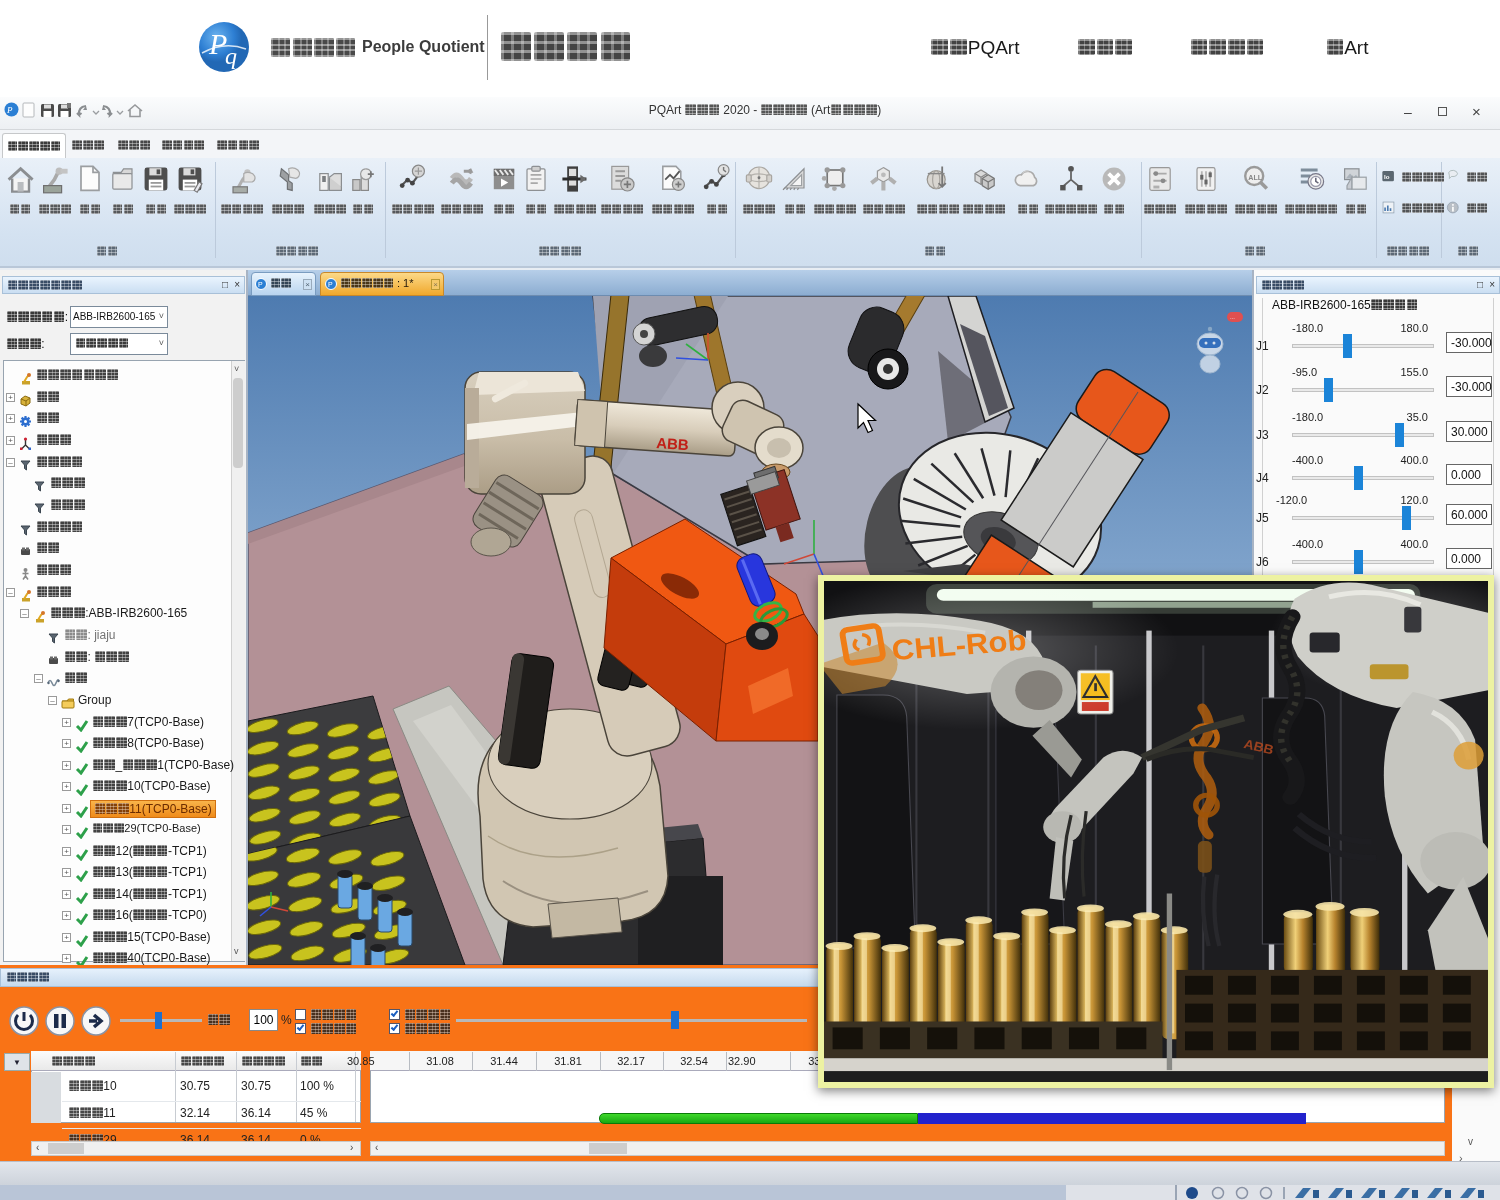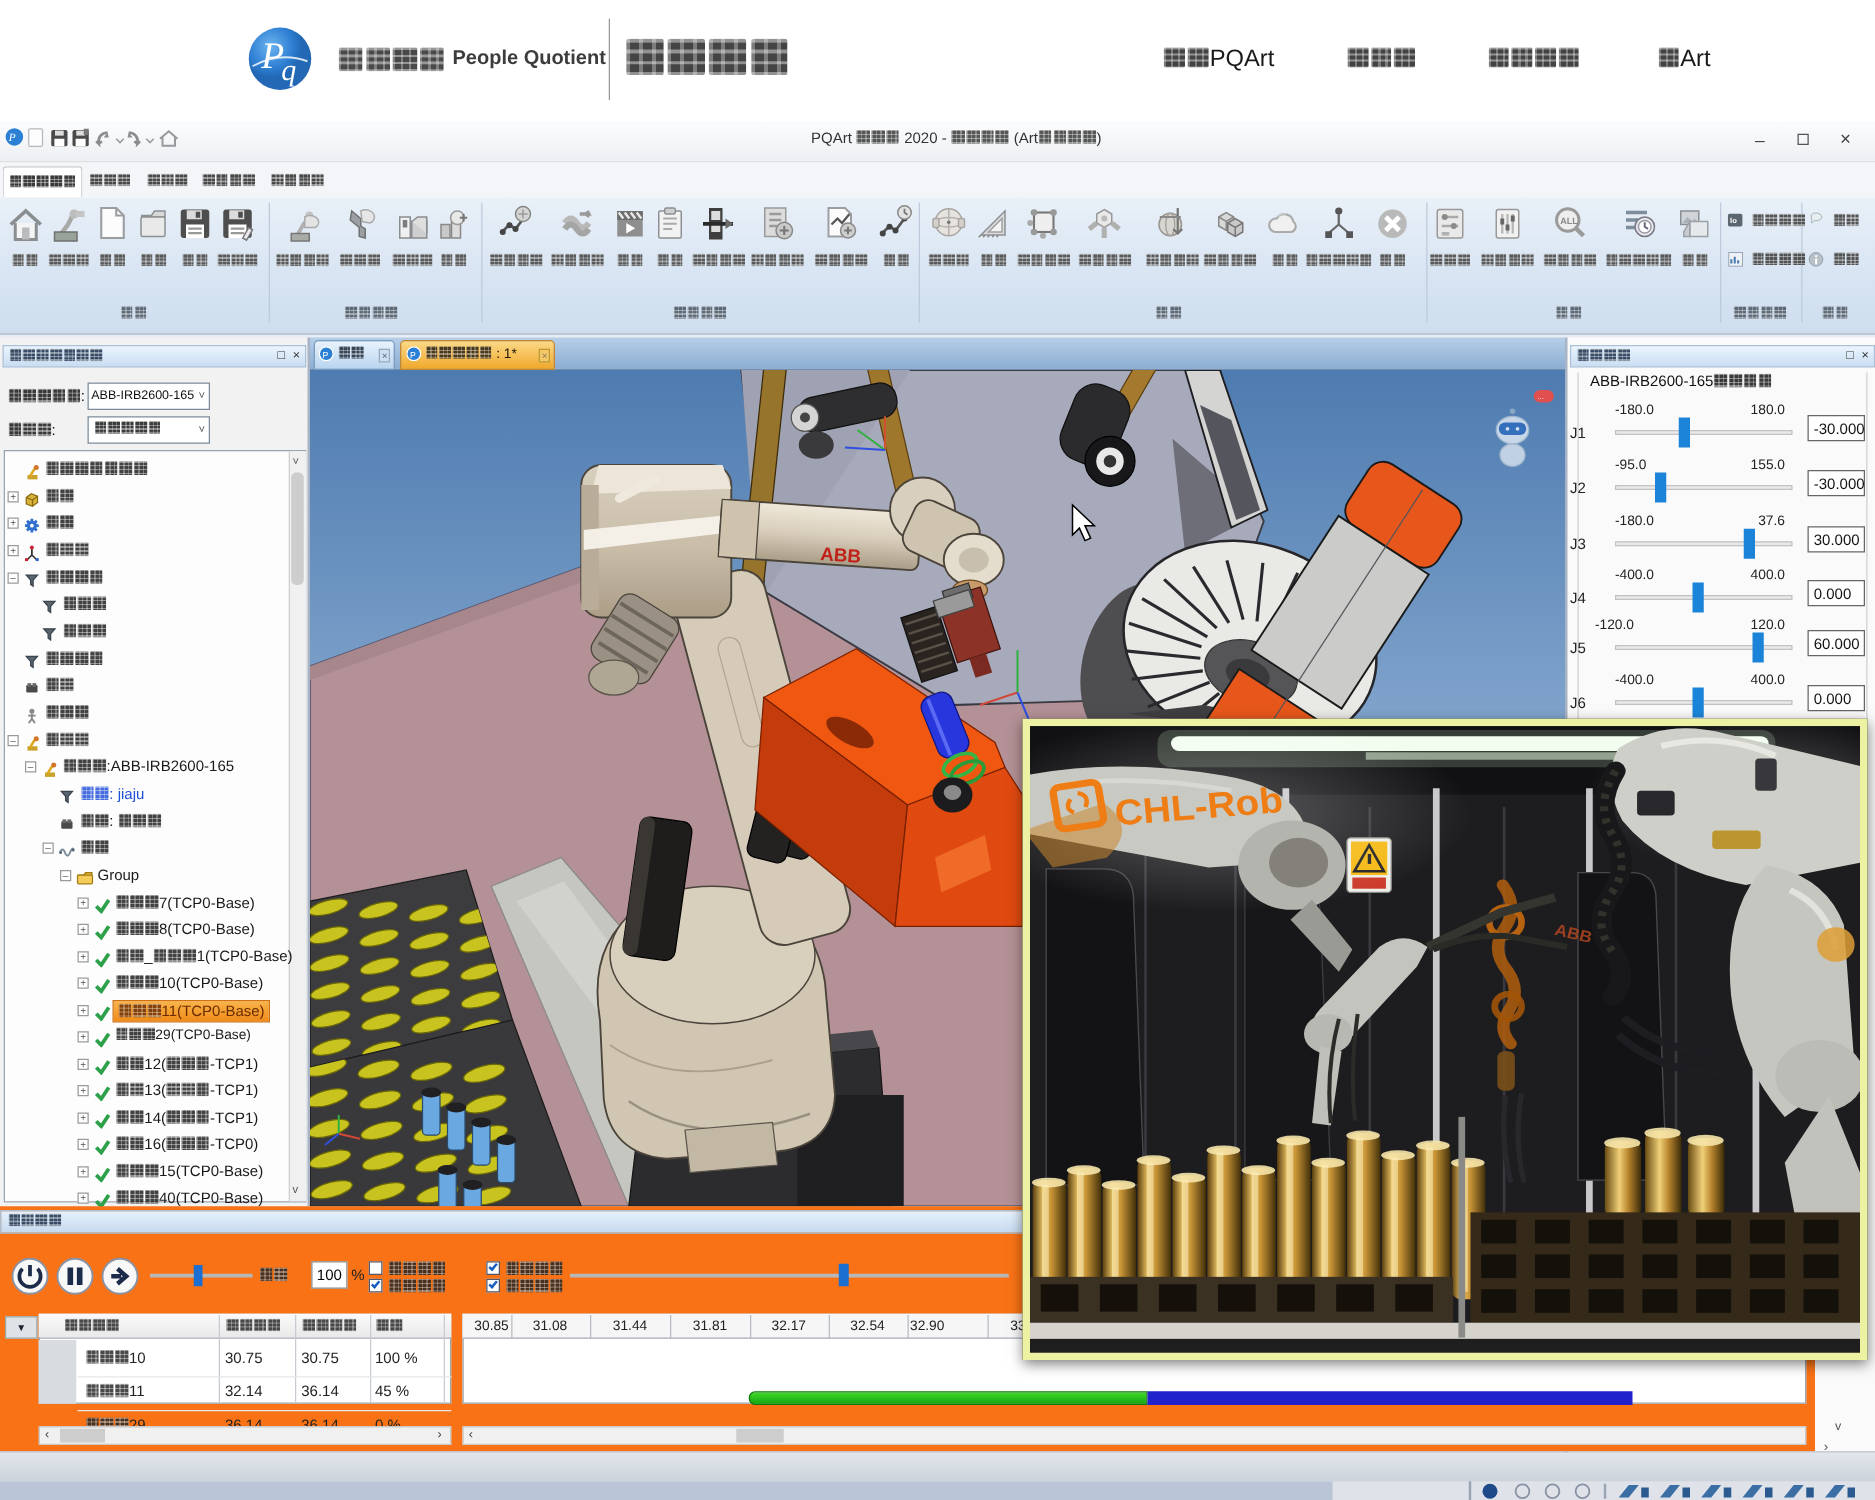--- a/index.html
+++ b/index.html
@@ -519,21 +519,21 @@
 <div class="abs" style="left:20px;top:339px;width:9px;height:9px;border:1px solid #9a9a9a;background:#fff;font-size:8px;line-height:7px;text-align:center;color:#555">–</div>
     <div class="abs" style="left:33px;top:337px"><svg class="ic" width="13" height="13">
         <rect x="3" y="9" width="8" height="3.5" fill="#caa22a"></rect>
         <path d="M5 10 l3 -5 2 -2" stroke="#e0a820" stroke-width="2" fill="none"></path>
         <circle cx="10" cy="3" r="2" fill="#d4762a"></circle>
       </svg></div>
     <div class="abs" style="left:50px;top:336px;font-size:12px;color:#1a1a1a"><i class="cj"></i><i class="cj"></i><i class="cj"></i>:ABB-IRB2600-165</div>
 <div class="abs" style="left:47px;top:359px"><svg class="ic" width="13" height="13">
         <path d="M2 2 h9 l-3.5 4 v5 l-2 -1.5 v-3.5 z" fill="#5a6570" stroke="#3a454f"></path>
       </svg></div>
-    <div class="abs" style="left:64px;top:358px;font-size:12px;color:#1d4ed8"><i class="cj"></i><i class="cj"></i>: jiaju</div>
+    <div class="abs" style="left:64px;top:358px;font-size:12px;color:#737373"><i class="cj"></i><i class="cj"></i>: jiaju</div>
 <div class="abs" style="left:47px;top:381px"><svg class="ic" width="13" height="13">
         <rect x="2" y="4" width="9" height="6" rx="1" fill="#4a4a4a"></rect>
         <rect x="3" y="2.5" width="3" height="3" fill="#6a6a6a"></rect>
         <rect x="7" y="2.5" width="3" height="3" fill="#6a6a6a"></rect>
       </svg></div>
     <div class="abs" style="left:64px;top:380px;font-size:12px;color:#1a1a1a"><i class="cj"></i><i class="cj"></i>: <i class="cj"></i><i class="cj"></i><i class="cj"></i></div>
 <div class="abs" style="left:34px;top:404px;width:9px;height:9px;border:1px solid #9a9a9a;background:#fff;font-size:8px;line-height:7px;text-align:center;color:#555">–</div>
     <div class="abs" style="left:47px;top:402px"><svg class="ic" width="13" height="13">
         <path d="M1 8 q2 -5 4 0 t4 0 t3 -2" stroke="#7a8a98" stroke-width="1.6" fill="none"></path>
         <circle cx="1.5" cy="8" r="1.2" fill="#567"></circle>
@@ -890,21 +890,21 @@
 <div class="abs" style="left:38px;top:74px;width:142px;height:4px;background:#e9e9e9;border:1px solid #c2c2c2"></div>
 <div class="abs" style="left:89px;top:64px;width:9px;height:24px;background:#1b84d8"></div>
 <div class="abs" style="left:192px;top:62px;width:46px;height:21px;background:#fff;border:1px solid #666;font-size:12px;padding:3px 0 0 4px;color:#111">-30.000</div>
 <div class="abs" style="left:38px;top:96px;width:80px;font-size:11px;color:#222">-95.0</div>
 <div class="abs" style="left:100px;top:96px;width:74px;font-size:11px;color:#222;text-align:right">155.0</div>
 <div class="abs" style="left:2px;top:113px;font-size:12px;color:#222">J2</div>
 <div class="abs" style="left:38px;top:118px;width:142px;height:4px;background:#e9e9e9;border:1px solid #c2c2c2"></div>
 <div class="abs" style="left:70px;top:108px;width:9px;height:24px;background:#1b84d8"></div>
 <div class="abs" style="left:192px;top:106px;width:46px;height:21px;background:#fff;border:1px solid #666;font-size:12px;padding:3px 0 0 4px;color:#111">-30.000</div>
 <div class="abs" style="left:38px;top:141px;width:80px;font-size:11px;color:#222">-180.0</div>
-<div class="abs" style="left:100px;top:141px;width:74px;font-size:11px;color:#222;text-align:right">37.6</div>
+<div class="abs" style="left:100px;top:141px;width:74px;font-size:11px;color:#222;text-align:right">35.0</div>
 <div class="abs" style="left:2px;top:158px;font-size:12px;color:#222">J3</div>
 <div class="abs" style="left:38px;top:163px;width:142px;height:4px;background:#e9e9e9;border:1px solid #c2c2c2"></div>
 <div class="abs" style="left:141px;top:153px;width:9px;height:24px;background:#1b84d8"></div>
 <div class="abs" style="left:192px;top:151px;width:46px;height:21px;background:#fff;border:1px solid #666;font-size:12px;padding:3px 0 0 4px;color:#111">30.000</div>
 <div class="abs" style="left:38px;top:184px;width:80px;font-size:11px;color:#222">-400.0</div>
 <div class="abs" style="left:100px;top:184px;width:74px;font-size:11px;color:#222;text-align:right">400.0</div>
 <div class="abs" style="left:2px;top:201px;font-size:12px;color:#222">J4</div>
 <div class="abs" style="left:38px;top:206px;width:142px;height:4px;background:#e9e9e9;border:1px solid #c2c2c2"></div>
 <div class="abs" style="left:100px;top:196px;width:9px;height:24px;background:#1b84d8"></div>
 <div class="abs" style="left:192px;top:194px;width:46px;height:21px;background:#fff;border:1px solid #666;font-size:12px;padding:3px 0 0 4px;color:#111">0.000</div>
@@ -973,21 +973,21 @@
 <div class="abs" style="left:241px;top:141px;font-size:12px;color:#222">36.14</div>
 <div class="abs" style="left:300px;top:141px;font-size:12px;color:#222">45 %</div>
 <div class="abs" style="left:62px;top:163px;width:299px;height:1px;background:#e4e8ec"></div>
 <div class="abs" style="left:68px;top:168px;font-size:12px;color:#222"><i class="cj"></i><i class="cj"></i><i class="cj"></i>29</div>
 <div class="abs" style="left:180px;top:168px;font-size:12px;color:#222">36.14</div>
 <div class="abs" style="left:241px;top:168px;font-size:12px;color:#222">36.14</div>
 <div class="abs" style="left:300px;top:168px;font-size:12px;color:#222">0 %</div>
 <div class="abs" style="left:62px;top:190px;width:299px;height:1px;background:#e4e8ec"></div>
 <div class="abs" style="left:370px;top:86px;width:1075px;height:72px;background:#fff;border:1px solid #9aa5b0"></div>
 <div class="abs" style="left:370px;top:86px;width:1075px;height:20px;background:#f6f6f6;border-bottom:1px solid #aab"></div>
-<div class="abs" style="left:377px;top:90px;width:60px;margin-left:-30px;text-align:right;font-size:11px;color:#222">30.85</div>
+<div class="abs" style="left:377px;top:90px;width:60px;margin-left:-30px;text-align:left;font-size:11px;color:#222">30.85</div>
 <div class="abs" style="left:440px;top:90px;width:60px;margin-left:-30px;text-align:center;font-size:11px;color:#222">31.08</div>
 <div class="abs" style="left:504px;top:90px;width:60px;margin-left:-30px;text-align:center;font-size:11px;color:#222">31.44</div>
 <div class="abs" style="left:568px;top:90px;width:60px;margin-left:-30px;text-align:center;font-size:11px;color:#222">31.81</div>
 <div class="abs" style="left:631px;top:90px;width:60px;margin-left:-30px;text-align:center;font-size:11px;color:#222">32.17</div>
 <div class="abs" style="left:694px;top:90px;width:60px;margin-left:-30px;text-align:center;font-size:11px;color:#222">32.54</div>
 <div class="abs" style="left:758px;top:90px;width:60px;margin-left:-30px;text-align:left;font-size:11px;color:#222">32.90</div>
 <div class="abs" style="left:822px;top:90px;width:60px;margin-left:-30px;text-align:center;font-size:11px;color:#222">33.27</div>
 <div class="abs" style="left:885px;top:90px;width:60px;margin-left:-30px;text-align:center;font-size:11px;color:#222">33.63</div>
 <div class="abs" style="left:948px;top:90px;width:60px;margin-left:-30px;text-align:center;font-size:11px;color:#222">34.00</div>
 <div class="abs" style="left:1012px;top:90px;width:60px;margin-left:-30px;text-align:center;font-size:11px;color:#222">34.36</div>

